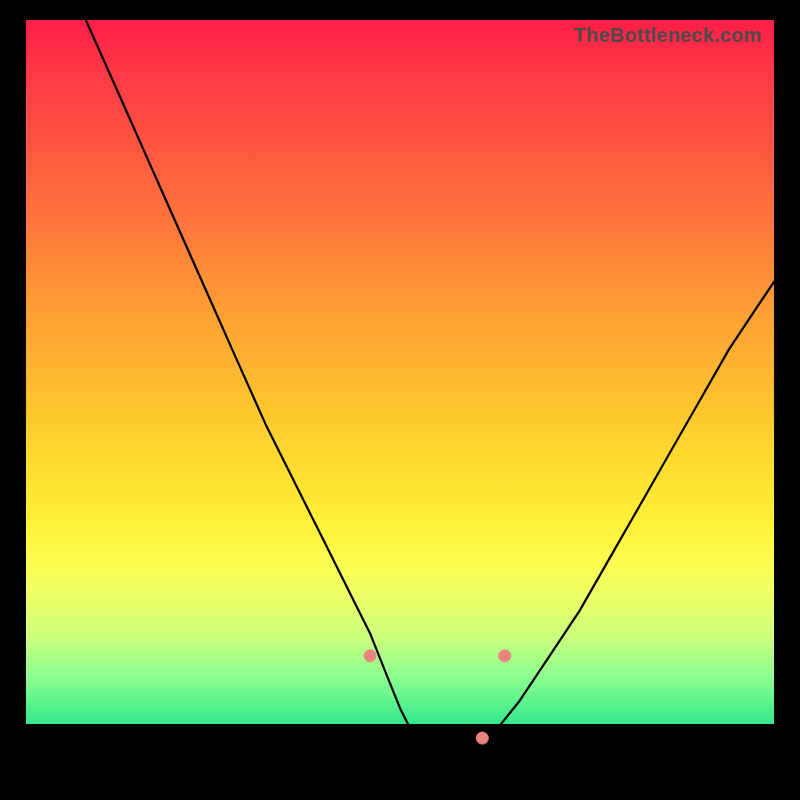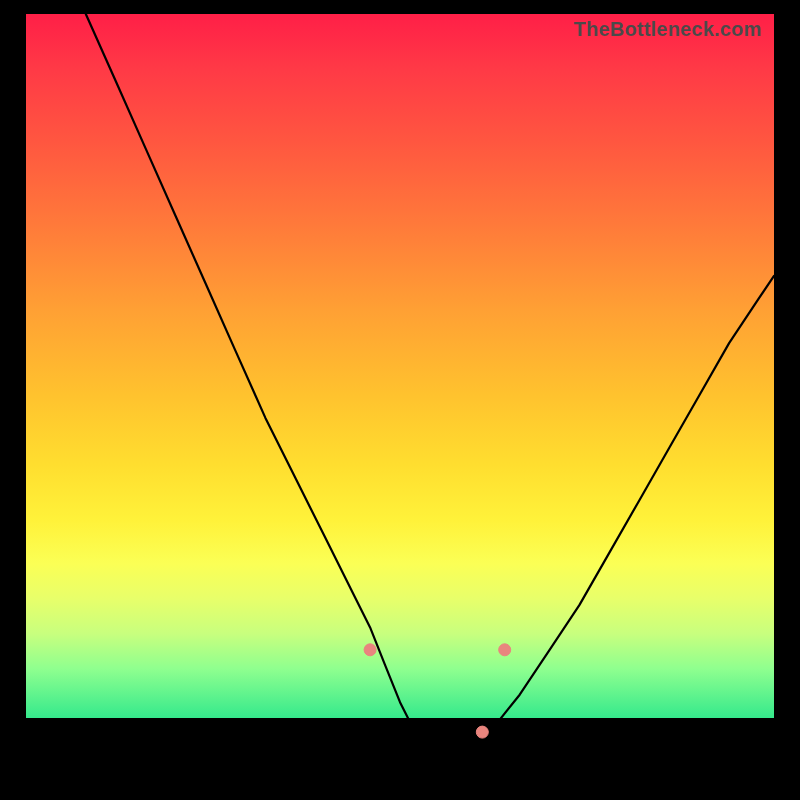--- a/index.html
+++ b/index.html
@@ -13,21 +13,21 @@
   }
   .frame {
     position: relative;
     width: 800px;
     height: 800px;
     background: #000;
   }
   .plot-area {
     position: absolute;
     left: 26px;
-    top: 14px;
+    top: 20px;
     width: 748px;
     height: 704px;
     
     background: linear-gradient(to bottom,
       #ff1f47 0%,
       #ff3a46 8%,
       #ff5640 18%,
       #ff7a3a 30%,
       #ffa034 42%,
       #ffc22e 54%,

